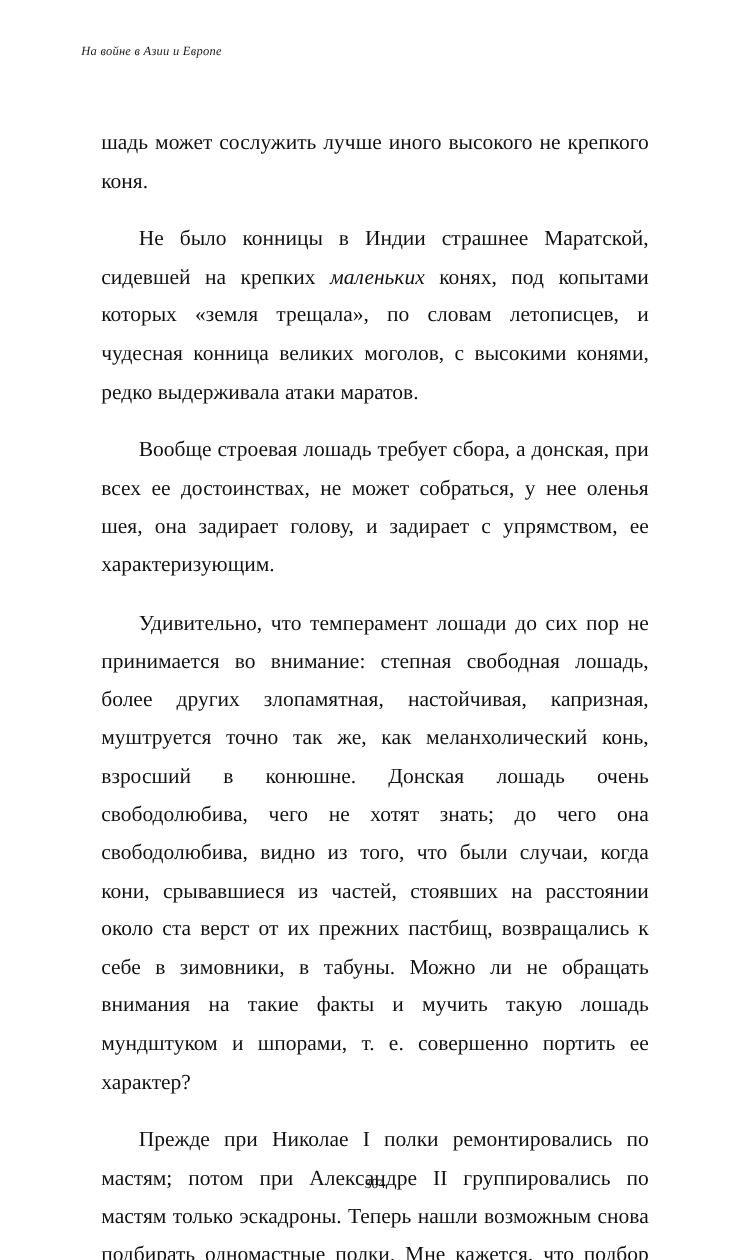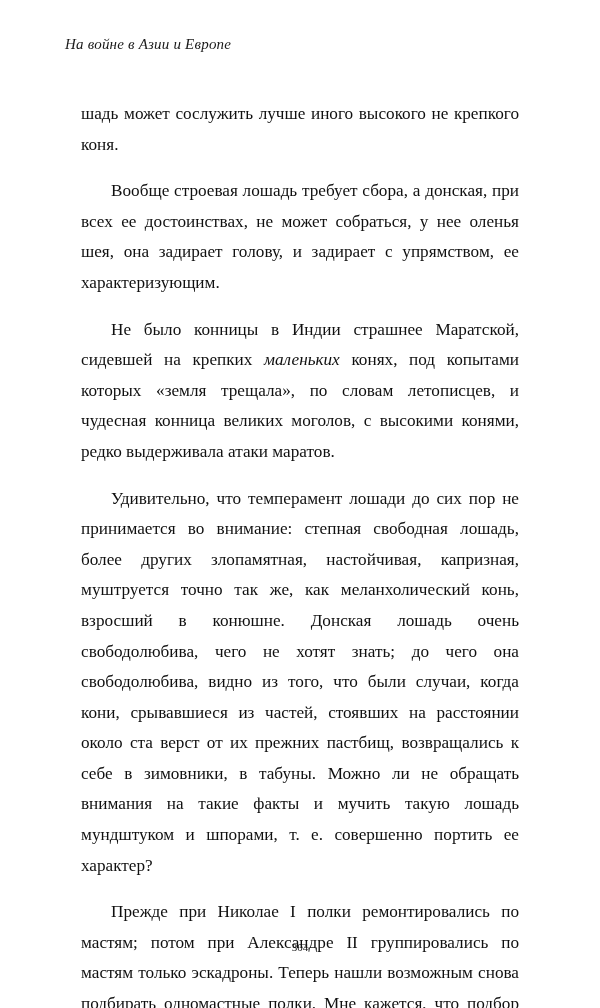--- a/index.html
+++ b/index.html
@@ -23,21 +23,21 @@
     height: 1008px;
     box-sizing: border-box;
     padding: 0;
   }
   .running-head {
     position: absolute;
     left: 65px;
     top: 36px;
     width: 470px;
     font-style: italic;
-    font-size: 15px;
+    font-size: 10px;
     letter-spacing: 0.2px;
     color: #1a1a1a;
     white-space: nowrap;
   }
   .body-text {
     position: absolute;
     left: 65px;
     top: 83px;
     width: 470px;
     font-size: 17.2px;
@@ -69,22 +69,22 @@
 </style>
 </head>
 <body>
 
 <div class="page">
 
   <div class="running-head">На войне в Азии и Европе</div>
 
   <div class="body-text">
       <p><span>шадь может сослужить лучше иного высокого не крепкого коня.</span></p>
+      <p class="indent"><span>Не было конницы в Индии страшнее Маратской, сидевшей на крепких </span><i>маленьких</i><span> конях, под копытами которых «земля трещала», по словам летописцев, и чудесная конница великих моголов, с высокими конями, редко выдерживала атаки маратов.</span></p>
       <p class="indent"><span>Вообще строевая лошадь требует сбора, а донская, при всех ее достоинствах, не может собраться, у нее оленья шея, она задирает голову, и задирает с упрямством, ее характеризующим.</span></p>
-      <p class="indent"><span>Не было конницы в Индии страшнее Маратской, сидевшей на крепких </span><i>маленьких</i><span> конях, под копытами которых «земля трещала», по словам летописцев, и чудесная конница великих моголов, с высокими конями, редко выдерживала атаки маратов.</span></p>
       <p class="indent"><span>Удивительно, что темперамент лошади до сих пор не принимается во внимание: степная свободная лошадь, более других злопамятная, настойчивая, капризная, муштруется точно так же, как меланхолический конь, взросший в конюшне. Донская лошадь очень свободолюбива, чего не хотят знать; до чего она свободолюбива, видно из того, что были случаи, когда кони, срывавшиеся из частей, стоявших на расстоянии около ста верст от их прежних пастбищ, возвращались к себе в зимовники, в табуны. Можно ли не обращать внимания на такие факты и мучить такую лошадь мундштуком и шпорами, т. е. совершенно портить ее характер?</span></p>
       <p class="indent"><span>Прежде при Николае I полки ремонтировались по мастям; потом при Александре II группировались по мастям только эскадроны. Теперь нашли возможным снова подбирать одномастные полки. Мне кажется, что подбор под один тип лошадей из степи, из конюшни и из-под упряжи, нецелесообразен и выгоды такого подбора не выкупают невыгод.</span></p>
       <p class="indent"><span>Одно, что необходимо по части подбора мастей, это — помещение в хвостах эскадронов белых коней на случай темных ночей. Я живо помню отчаяние ге-</span></p>
     </div>
 
   <div class="folio">304</div>
 
 </div>
 
 </body></html>

